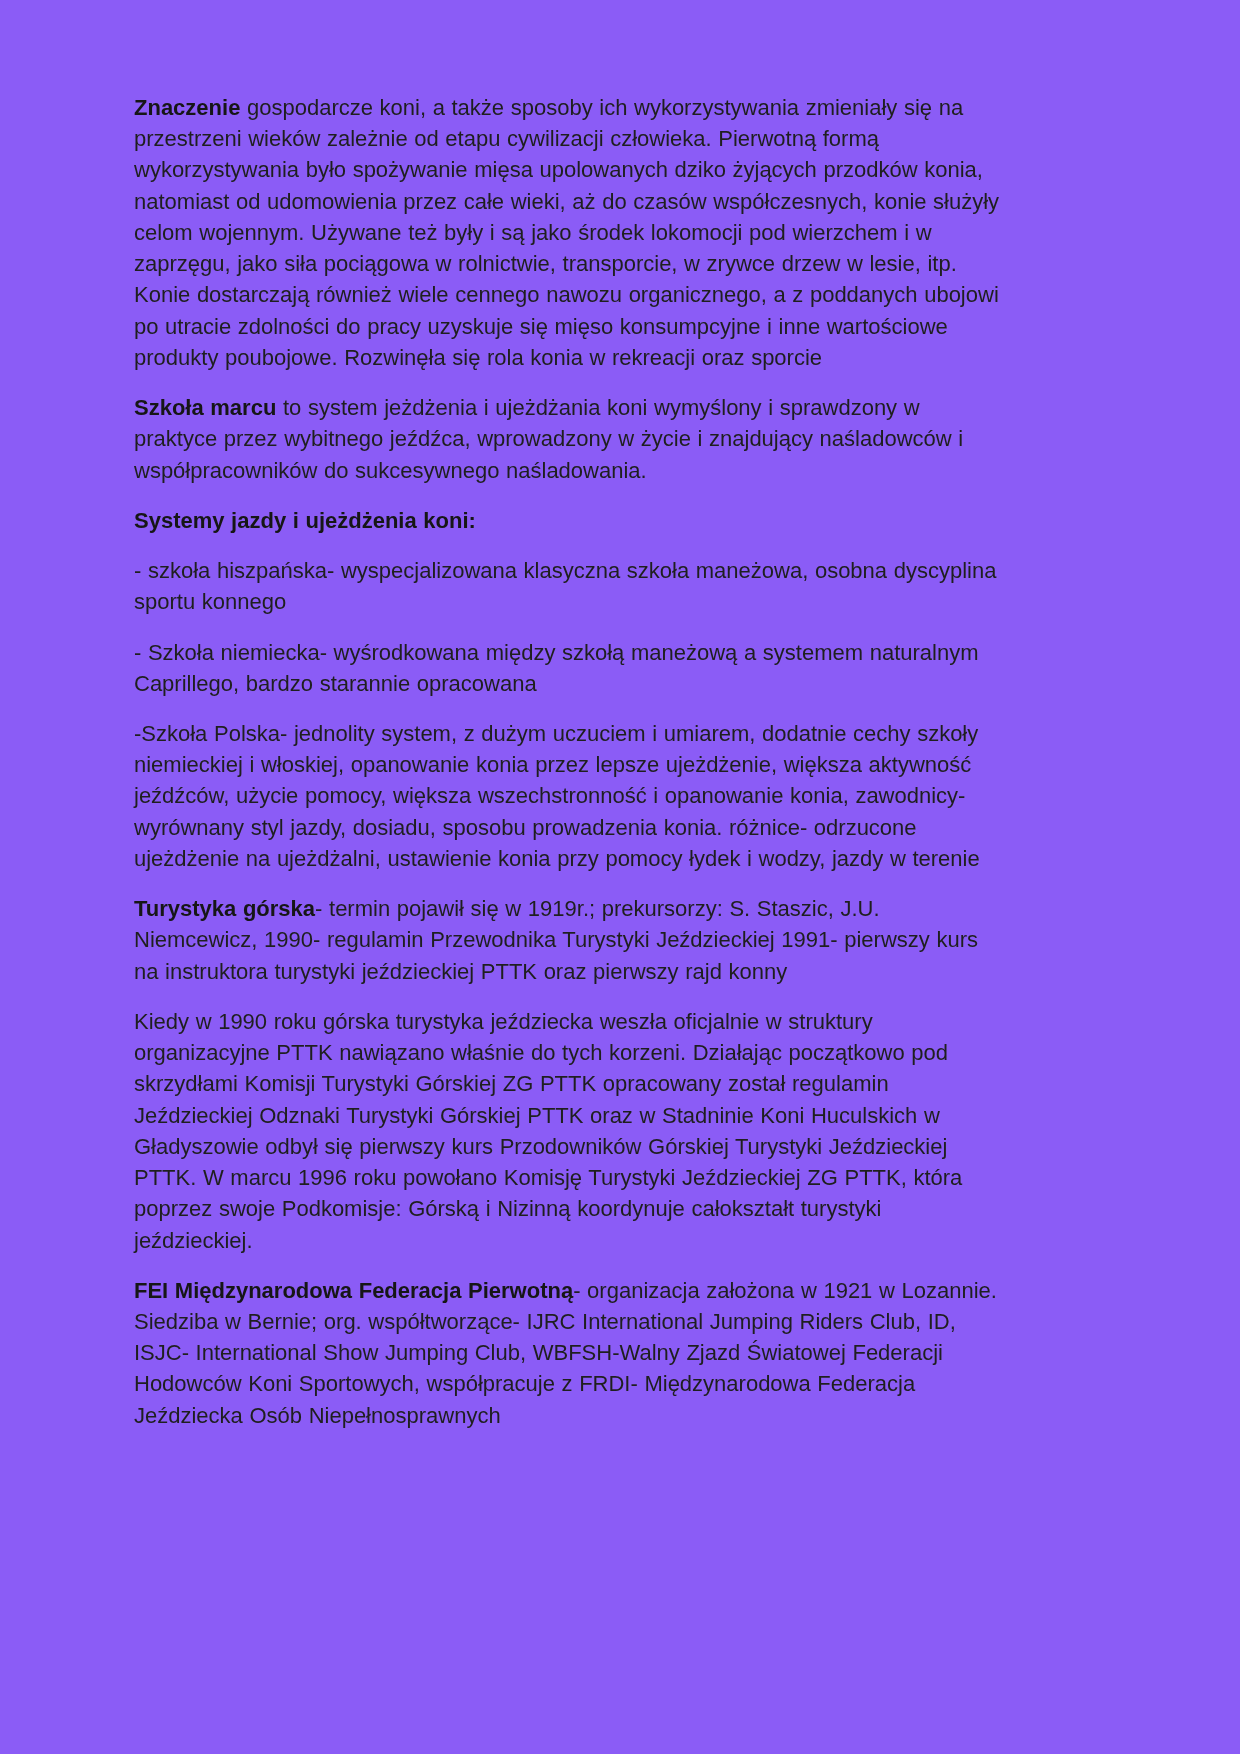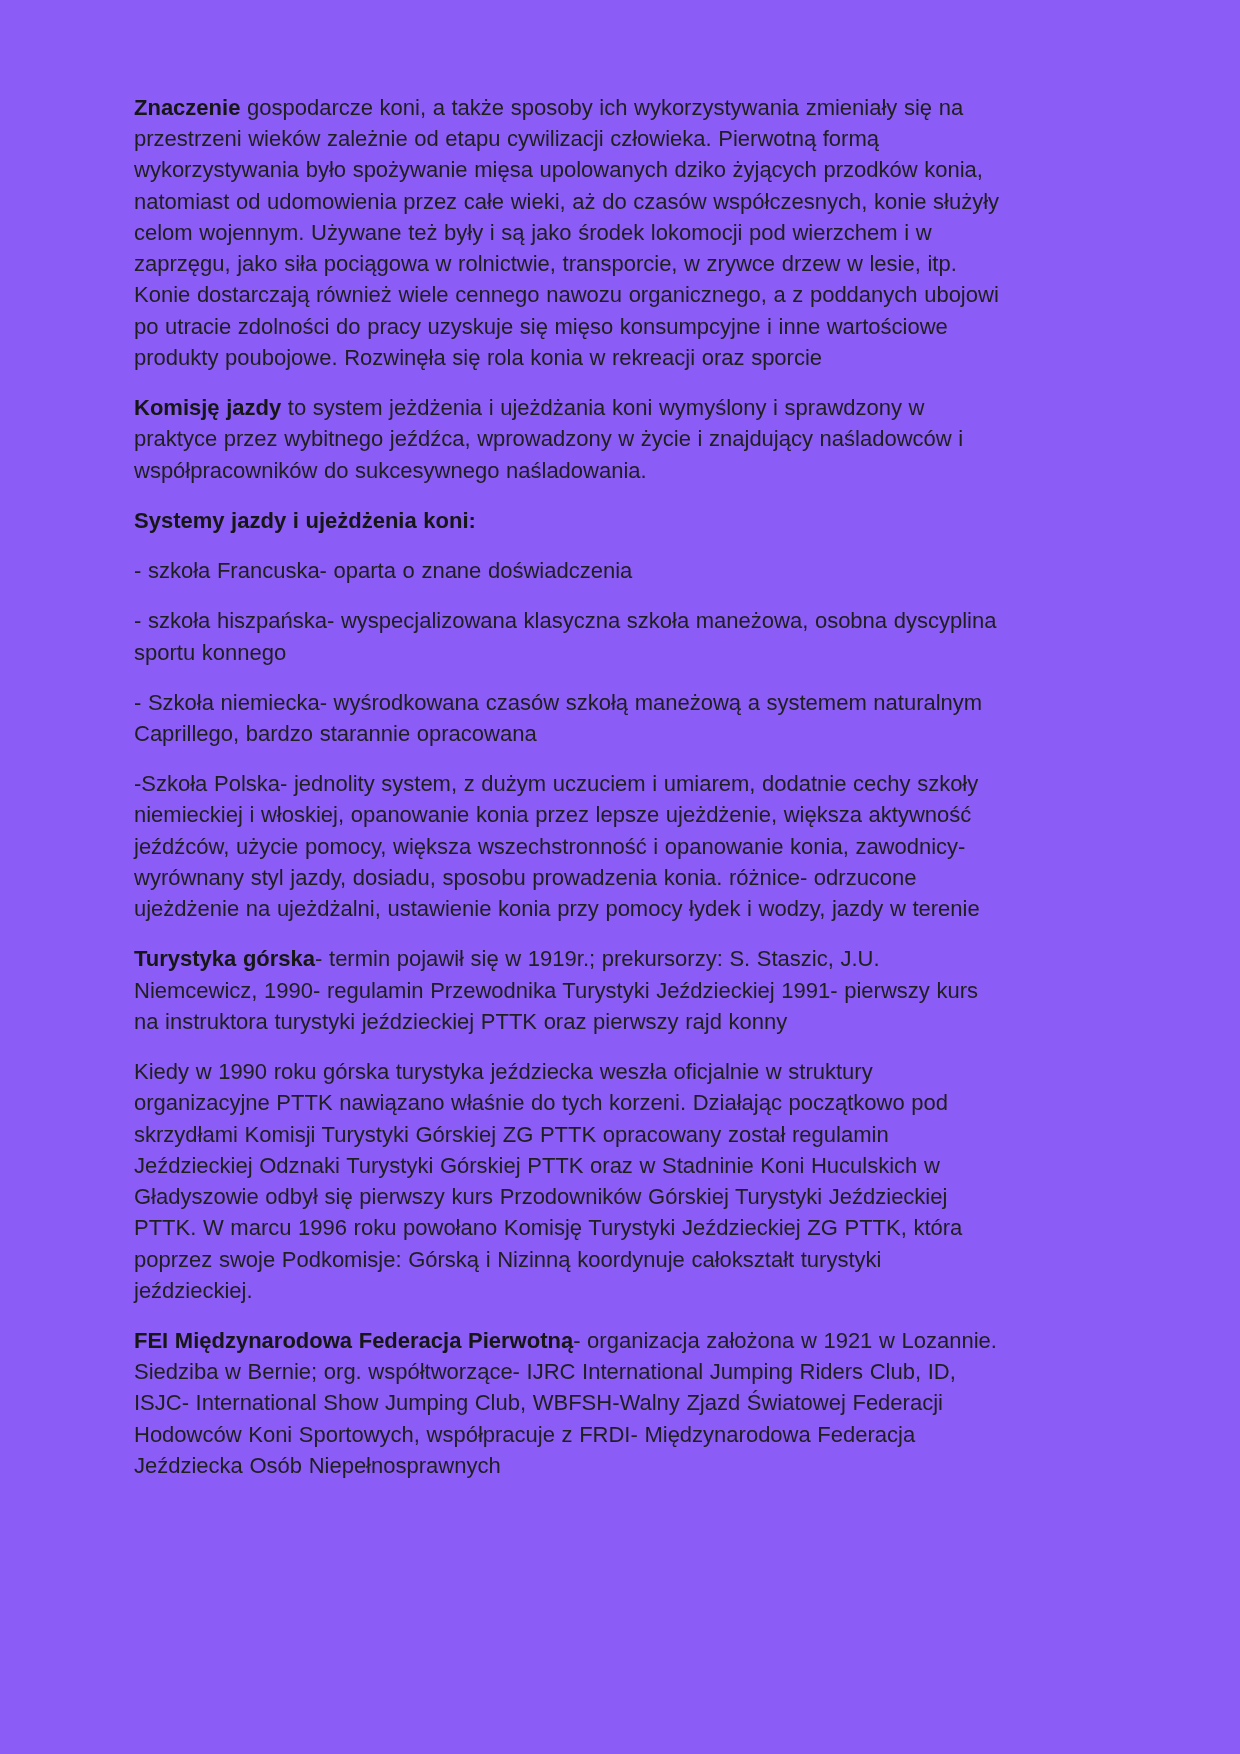--- a/index.html
+++ b/index.html
@@ -37,31 +37,30 @@
   }
 </style>
 </head>
 <body>
 
 <div class="doc-page">
   <div class="doc-content">
 
     <p><strong>Znaczenie</strong><span> gospodarcze koni, a także sposoby ich wykorzystywania zmieniały się na przestrzeni wieków zależnie od etapu cywilizacji człowieka. Pierwotną formą wykorzystywania było spożywanie mięsa upolowanych dziko żyjących przodków konia, natomiast od udomowienia przez całe wieki, aż do czasów współczesnych, konie służyły celom wojennym. Używane też były i są jako środek lokomocji pod wierzchem i w zaprzęgu, jako siła pociągowa w rolnictwie, transporcie, w zrywce drzew w lesie, itp. Konie dostarczają również wiele cennego nawozu organicznego, a z poddanych ubojowi po utracie zdolności do pracy uzyskuje się mięso konsumpcyjne i inne wartościowe produkty poubojowe. Rozwinęła się rola konia w rekreacji oraz sporcie</span></p>
 
-    <p><strong>Komisję jazdy</strong><span> to system jeżdżenia i ujeżdżania koni wymyślony i sprawdzony w praktyce przez wybitnego jeźdźca, wprowadzony w życie i znajdujący naśladowców i współpracowników do sukcesywnego naśladowania.</span></p>
+    <p><strong>Szkoła marcu</strong><span> to system jeżdżenia i ujeżdżania koni wymyślony i sprawdzony w praktyce przez wybitnego jeźdźca, wprowadzony w życie i znajdujący naśladowców i współpracowników do sukcesywnego naśladowania.</span></p>
 
     <p><strong>Systemy jazdy i ujeżdżenia koni:</strong><span></span></p>
 
 
-    <p><strong></strong><span>- szkoła Francuska- oparta o znane doświadczenia</span></p>
 
 
     <p><strong></strong><span>- szkoła hiszpańska- wyspecjalizowana klasyczna szkoła maneżowa, osobna dyscyplina sportu konnego</span></p>
 
-    <p><strong></strong><span>- Szkoła niemiecka- wyśrodkowana czasów szkołą maneżową a systemem naturalnym Caprillego, bardzo starannie opracowana</span></p>
+    <p><strong></strong><span>- Szkoła niemiecka- wyśrodkowana między szkołą maneżową a systemem naturalnym Caprillego, bardzo starannie opracowana</span></p>
 
     <p><strong></strong><span>-Szkoła Polska- jednolity system, z dużym uczuciem i umiarem, dodatnie cechy szkoły niemieckiej i włoskiej, opanowanie konia przez lepsze ujeżdżenie, większa aktywność jeźdźców, użycie pomocy, większa wszechstronność i opanowanie konia, zawodnicy- wyrównany styl jazdy, dosiadu, sposobu prowadzenia konia. różnice- odrzucone ujeżdżenie na ujeżdżalni, ustawienie konia przy pomocy łydek i wodzy, jazdy w terenie</span></p>
 
 
     <p><strong>Turystyka górska</strong><span>- termin pojawił się w 1919r.; prekursorzy: S. Staszic, J.U. Niemcewicz, 1990- regulamin Przewodnika Turystyki Jeździeckiej 1991- pierwszy kurs na instruktora turystyki jeździeckiej PTTK oraz pierwszy rajd konny</span></p>
 
     <p><strong></strong><span>Kiedy w 1990 roku górska turystyka jeździecka weszła oficjalnie w struktury organizacyjne PTTK nawiązano właśnie do tych korzeni. Działając początkowo pod skrzydłami Komisji Turystyki Górskiej ZG PTTK opracowany został regulamin Jeździeckiej Odznaki Turystyki Górskiej PTTK oraz w Stadninie Koni Huculskich w Gładyszowie odbył się pierwszy kurs Przodowników Górskiej Turystyki Jeździeckiej PTTK. W marcu 1996 roku powołano Komisję Turystyki Jeździeckiej ZG PTTK, która poprzez swoje Podkomisje: Górską i Nizinną koordynuje całokształt turystyki jeździeckiej.</span></p>
 
     <p><strong>FEI Międzynarodowa Federacja Pierwotną</strong><span>- organizacja założona w 1921 w Lozannie. Siedziba w Bernie; org. współtworzące- IJRC International Jumping Riders Club, ID, ISJC- International Show Jumping Club, WBFSH-Walny Zjazd Światowej Federacji Hodowców Koni Sportowych, współpracuje z FRDI- Międzynarodowa Federacja Jeździecka Osób Niepełnosprawnych</span></p>
 

